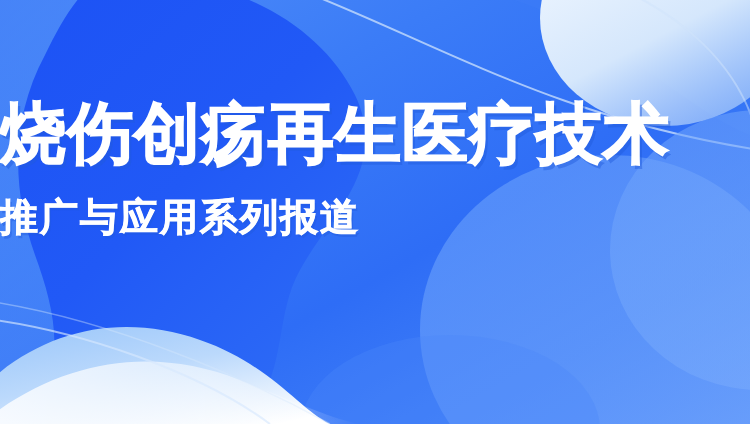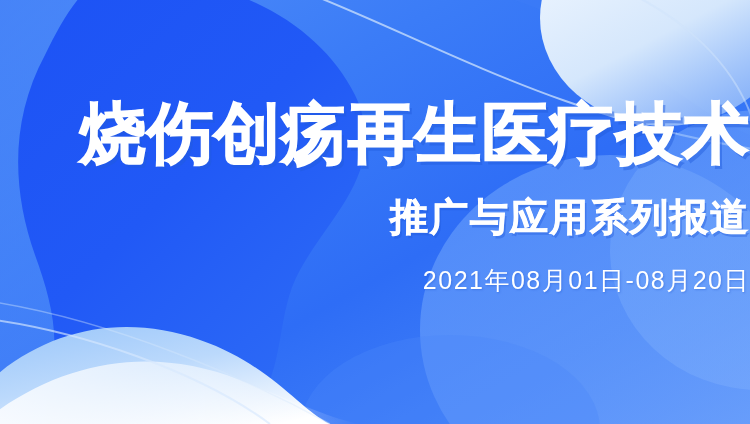--- a/index.html
+++ b/index.html
@@ -20,21 +20,21 @@
     inset: 0;
     width: 750px;
     height: 424px;
     display: block;
   }
   .text-stack {
     position: absolute;
     inset: 0;
     display: flex;
     flex-direction: column;
-    align-items: flex-end;
+    align-items: flex-start;
     justify-content: flex-start;
     z-index: 5;
   }
   .main-title {
     margin-top: 100px;
     font-size: 66px;
     line-height: 1;
     font-weight: 700;
     color: #ffffff;
     letter-spacing: 1px;
@@ -136,16 +136,15 @@
     <path d="M-20,390 C40,330 120,312 200,340 C270,364 300,410 330,424 L-20,424 Z" fill="url(#gWave)"></path>
     <path d="M-20,424 C60,360 150,345 240,380 C300,404 330,418 360,424 Z" fill="url(#gWaveFade)" opacity="0.9"></path>
 
     <path d="M-20,318 C80,330 200,372 270,424" fill="none" stroke="#d7e8fd" stroke-opacity="0.65" stroke-width="2"></path>
     <path d="M-20,300 C110,318 250,380 330,424" fill="none" stroke="#d7e8fd" stroke-opacity="0.4" stroke-width="1.5"></path>
   </svg>
 
   <div class="text-stack">
     <div class="main-title">烧伤创疡再生医疗技术</div>
     <div class="sub-title">推广与应用系列报道</div>
-    <div class="date-line">2021年08月01日-08月20日</div>
   </div>
 
 </div>
 
 </body></html>

